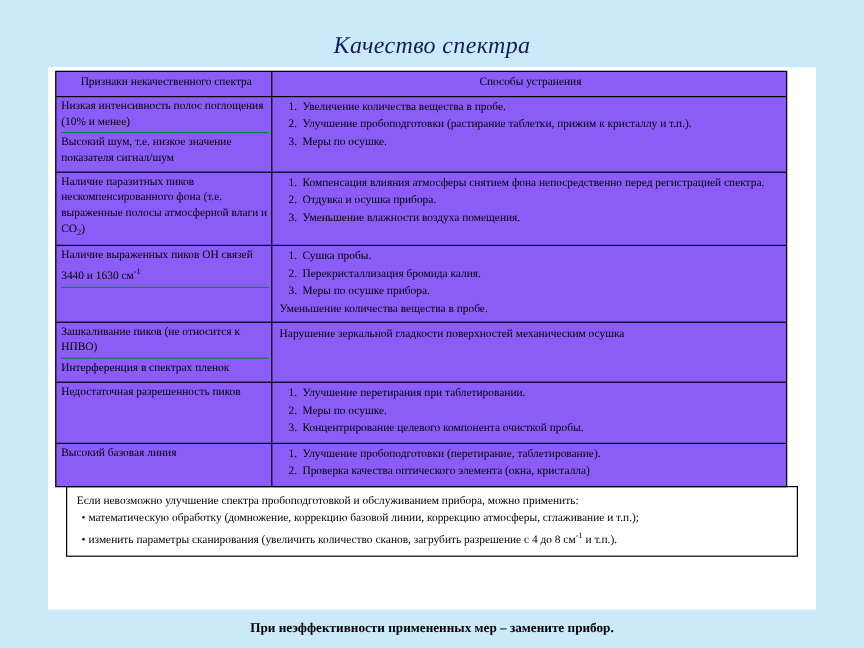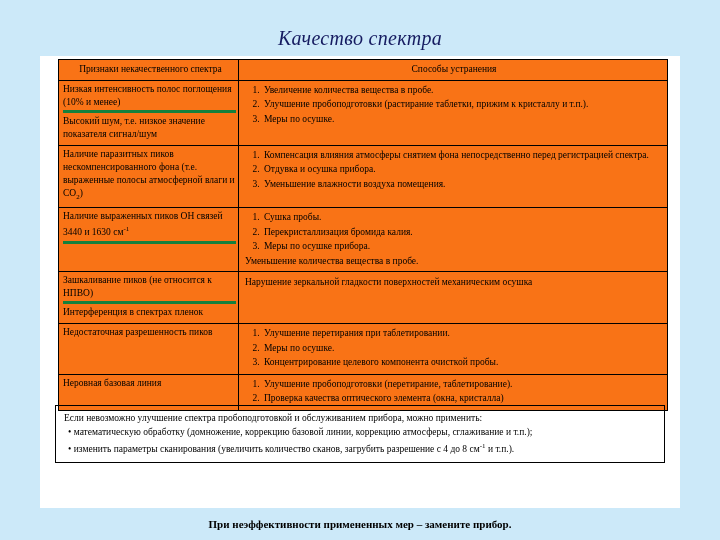--- a/index.html
+++ b/index.html
@@ -41,26 +41,26 @@
     position: absolute;
     left: 40px;
     top: 56px;
     width: 640px;
     height: 452px;
     background: #ffffff;
   }
 
   .tbl {
     position: absolute;
-    left: 18px;
+    left: 6px;
     top: 3px;
     width: 610px;
     border: 1.5px solid #000;
     box-sizing: border-box;
-    background: #f97316;
+    background: #8b5cf6;
   }
 
   .trow {
     display: flex;
     align-items: stretch;
     border-bottom: 1.5px solid #000;
   }
   .trow:last-child { border-bottom: none; }
 
   .cell-l {
@@ -84,21 +84,21 @@
   .hdr .cell-l, .hdr .cell-r {
     text-align: center;
     padding-top: 3px;
     padding-bottom: 3px;
     font-size: 9.5px;
   }
   .hdr .cell-l { padding-left: 6px; }
 
   .sym {
     display: block;
-    border-bottom: 3px solid #15803d;
+    border-bottom: 1px solid #15803d;
     padding-bottom: 1px;
     margin-bottom: 2px;
   }
   .sym:last-child { margin-bottom: 0; }
   .sym.nb { border-bottom: none; }
 
   ol.meas {
     margin: 0;
     padding: 0 0 0 17px;
     list-style-position: outside;
@@ -217,21 +217,21 @@
           <ol class="meas">
             <li>Улучшение перетирания при таблетировании.</li>
             <li>Меры по осушке.</li>
             <li>Концентрирование целевого компонента очисткой пробы.</li>
           </ol>
         </div>
       </div>
 
       <div class="trow">
         <div class="cell-l">
-          <span class="sym nb">Неровная базовая линия</span>
+          <span class="sym nb">Высокий базовая линия</span>
         </div>
         <div class="cell-r">
           <ol class="meas">
             <li>Улучшение пробоподготовки (перетирание, таблетирование).</li>
             <li>Проверка качества оптического элемента (окна, кристалла)</li>
           </ol>
         </div>
       </div>
 
     </div>

